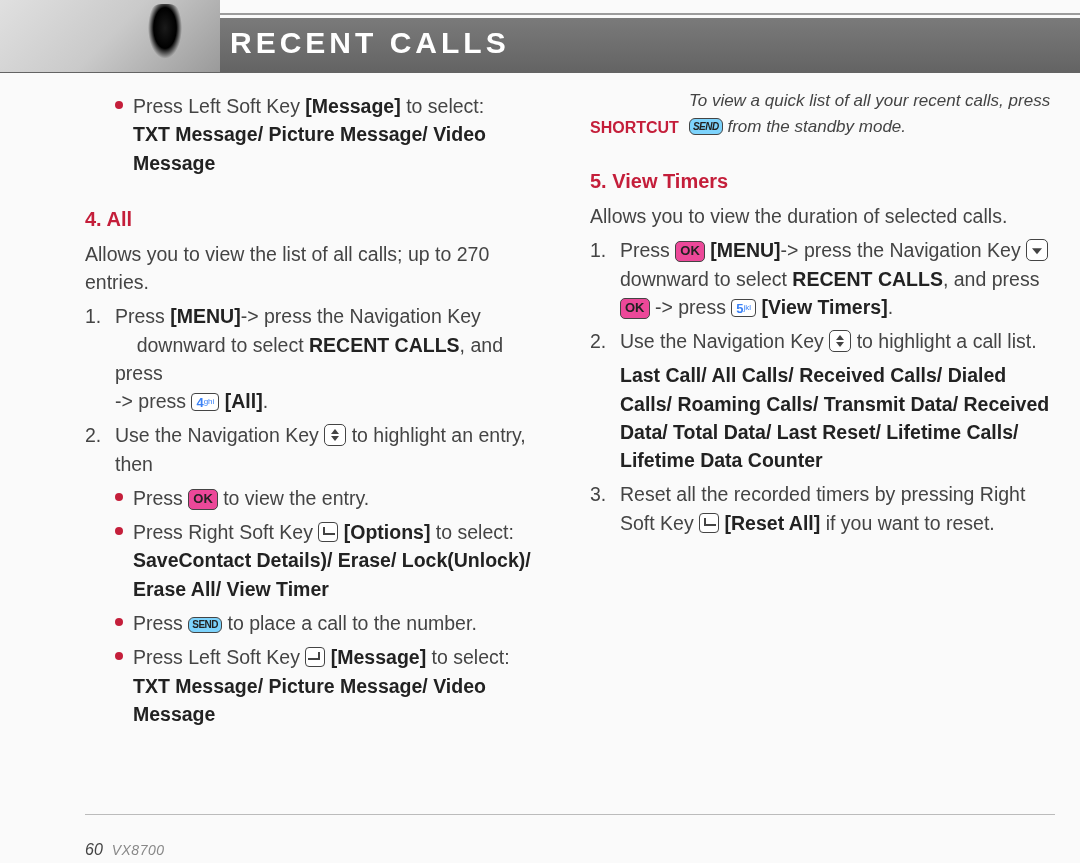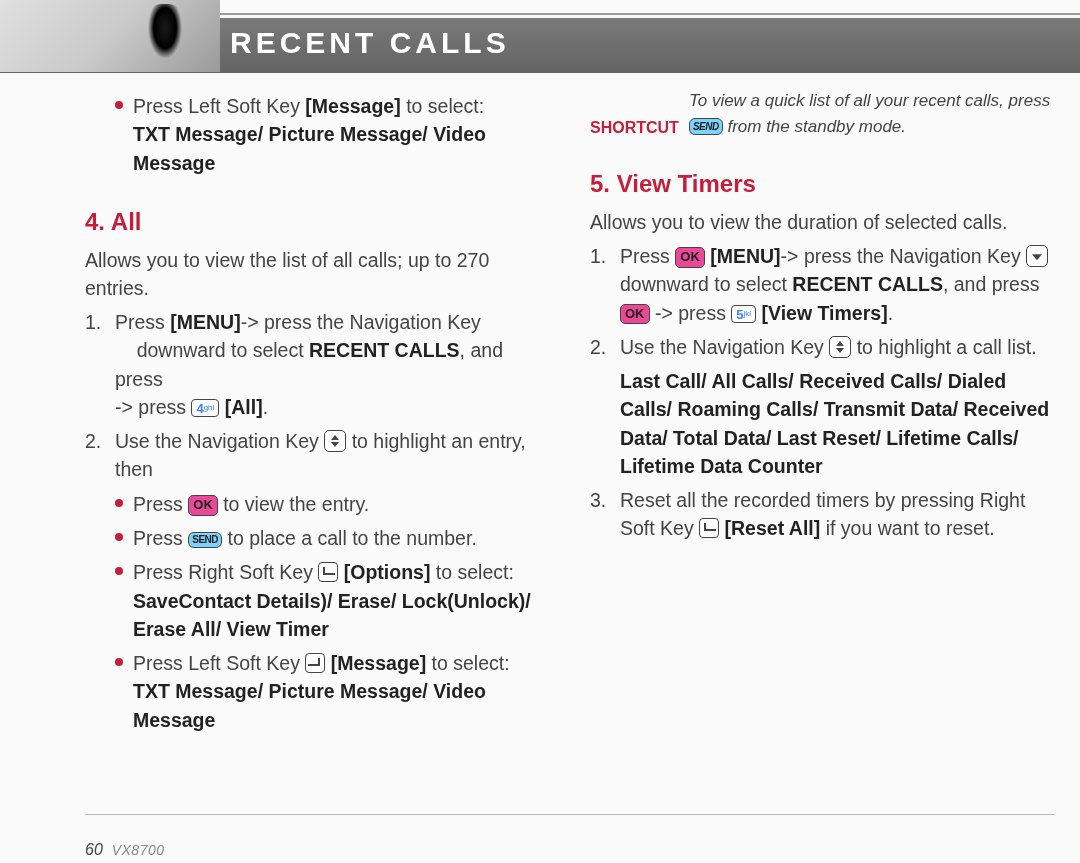--- a/index.html
+++ b/index.html
@@ -67,21 +67,21 @@
     }
     .col {
       flex: 1;
       font-size: 19.5px;
       line-height: 1.45;
       color: #444;
     }
     .heading-red {
       color: #c41e3a;
       font-weight: bold;
-      font-size: 24px;
+      font-size: 20px;
       margin-top: 28px;
       margin-bottom: 6px;
     }
     .col p { margin-bottom: 6px; }
     .step {
       display: flex;
       gap: 10px;
       margin-bottom: 6px;
     }
     .step > .num { flex: 0 0 20px; }
@@ -292,34 +292,34 @@
         <div>
           <span>Press </span>
           <span class="key-ok">OK</span>
           <span> to view the entry.</span>
         </div>
       </div>
 
       <div class="sub">
         <span class="red-dot"></span>
         <div>
-          <span>Press </span>
-          <span class="key-send">SEND</span>
-          <span> to place a call to the number.</span>
-        </div>
-      </div>
-
-      <div class="sub">
-        <span class="red-dot"></span>
-        <div>
           <span>Press Right Soft Key </span>
           <span class="soft-key-right"></span>
           <b>[Options]</b>
           <span> to select: </span><br>
           <b>SaveContact Details)/ Erase/ Lock(Unlock)/ Erase All/ View Timer</b>
+        </div>
+      </div>
+
+      <div class="sub">
+        <span class="red-dot"></span>
+        <div>
+          <span>Press </span>
+          <span class="key-send">SEND</span>
+          <span> to place a call to the number.</span>
         </div>
       </div>
 
       <div class="sub">
         <span class="red-dot"></span>
         <div>
           <span>Press Left Soft Key </span>
           <span class="soft-key-left"></span>
           <b>[Message]</b>
           <span> to select: </span><br>

